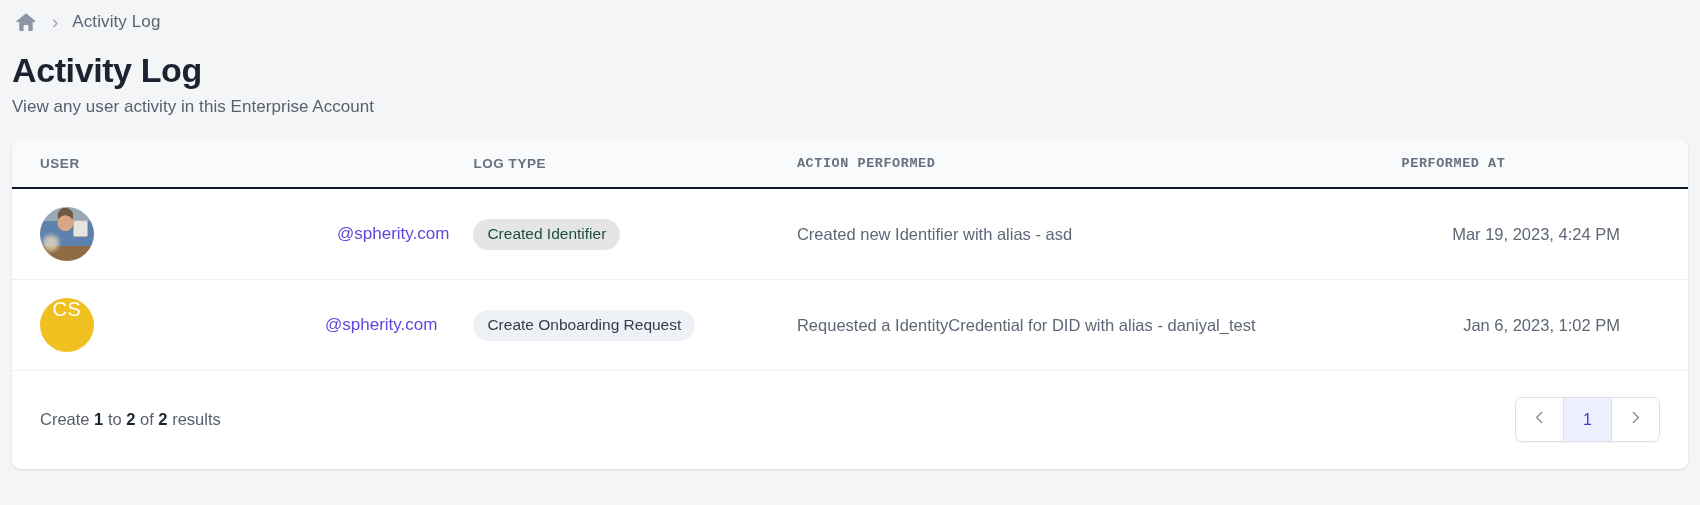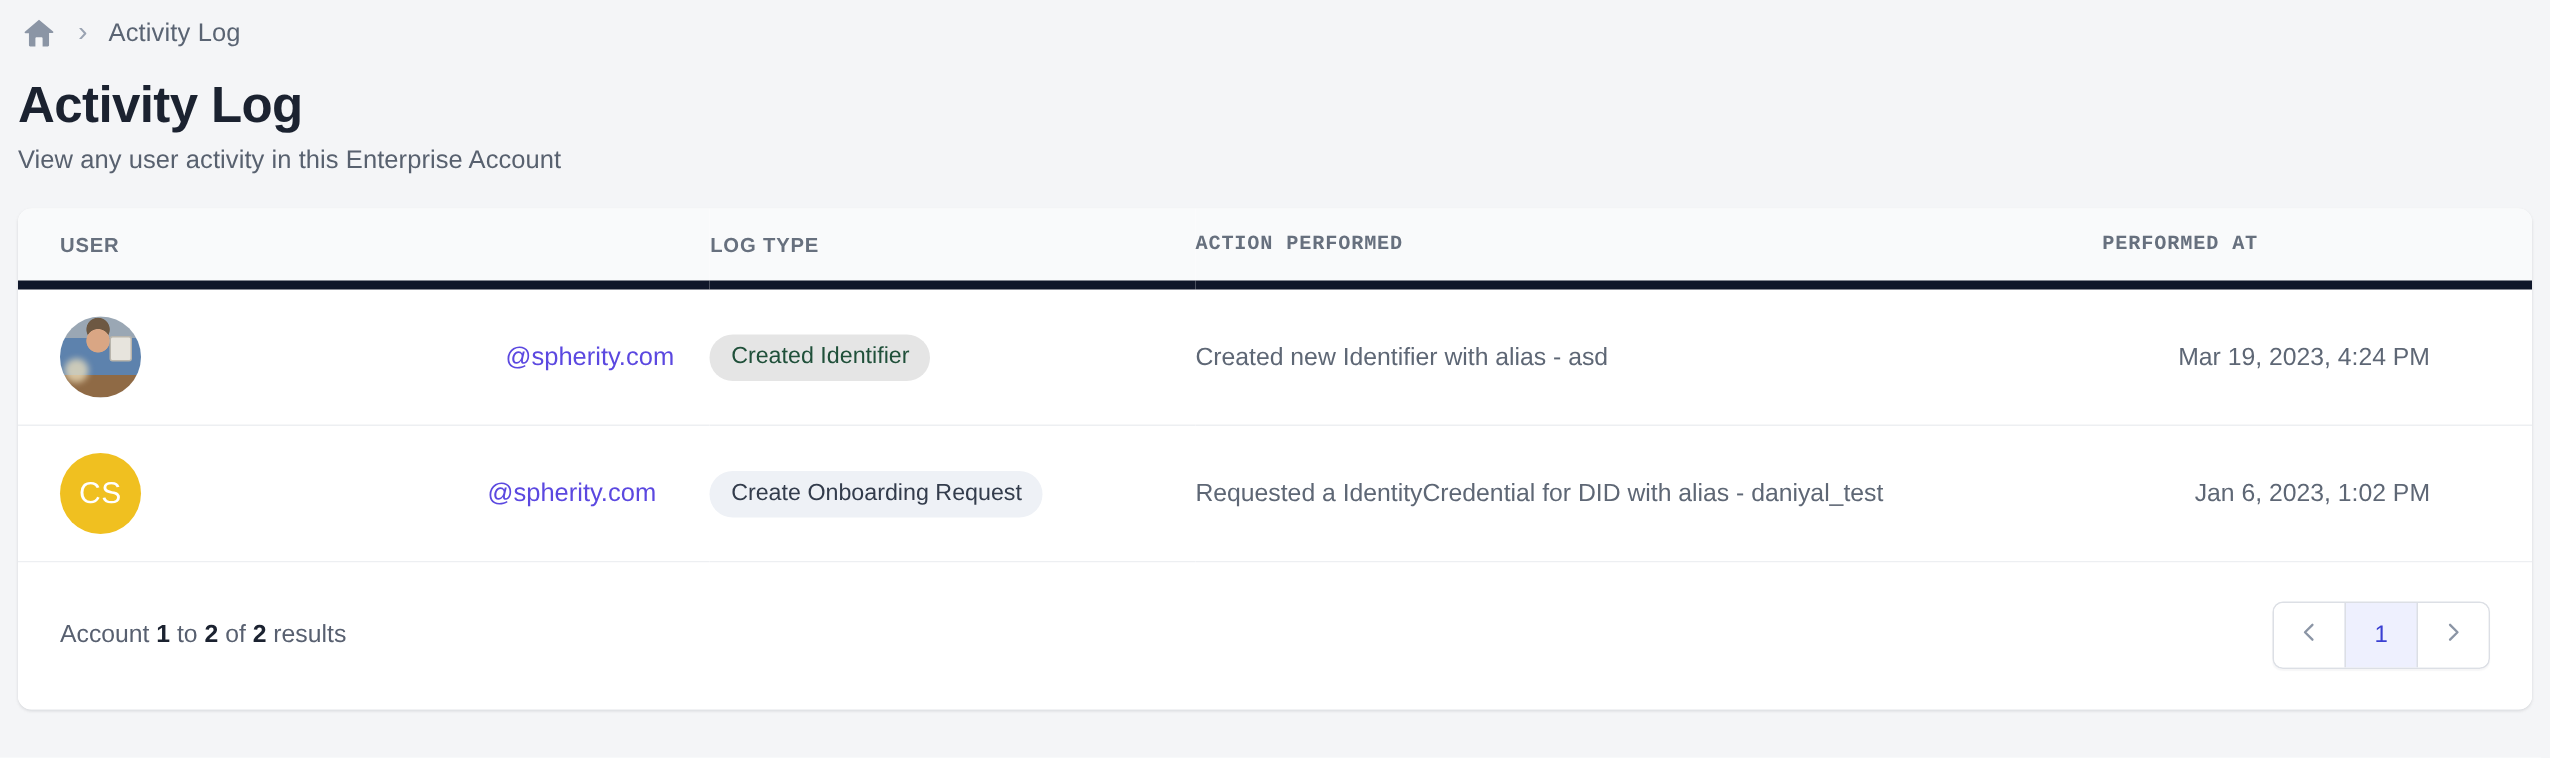--- a/index.html
+++ b/index.html
@@ -60,21 +60,21 @@
 
   thead tr { background: #f9fafb; }
   thead th {
     text-align: left;
     font-size: 13.5px;
     font-weight: 600;
     letter-spacing: .55px;
     color: #67707e;
     text-transform: uppercase;
     padding: 17px 0 16px 0;
-    border-bottom: 6px solid #0f172a;
+    border-bottom: 2px solid #0f172a;
   }
 
   .col-user   { width: 435px; padding-left: 28px !important; }
   .col-type   { width: 305px; }
   .col-action { width: 570px; font-family: Liberation Mono, monospace; }
   .col-time   { width: 270px; font-family: Liberation Mono, monospace; }
 
   tbody td {
     border-bottom: 1px solid #edeff2;
     vertical-align: middle;
@@ -85,21 +85,21 @@
 
   .cell-user { padding: 18px 0 18px 28px; }
   .user-wrap { display: flex; align-items: center; }
 
   .avatar {
     width: 54px; height: 54px;
     border-radius: 50%;
     flex: 0 0 54px;
     overflow: hidden;
     position: relative;
-    display: flex; align-items: center; justify-content: center;
+    display: flex; justify-content: center;
   }
   .avatar-initials {
     font-size: 20px;
     font-weight: 500;
     color: #ffffff;
     letter-spacing: .5px;
   }
   
   .avatar-photo {
     background:
@@ -250,21 +250,21 @@
           </td>
           <td class="cell-action">Requested a IdentityCredential for DID with alias - daniyal_test</td>
           <td class="cell-time">Jan 6, 2023, 1:02 PM</td>
         </tr>
 
       </tbody>
     </table>
 
     <div class="table-footer">
       <div class="showing">
-        <span>Account </span><b>1</b><span> to </span><b>2</b><span> of </span><b>2</b><span> results</span>
+        <span>Create </span><b>1</b><span> to </span><b>2</b><span> of </span><b>2</b><span> results</span>
       </div>
 
       <div class="pager">
         <div class="pager-btn">
           <span>
             <svg viewBox="0 0 24 24" fill="none" stroke="currentColor" stroke-width="2.2" stroke-linecap="round" stroke-linejoin="round" aria-hidden="true">
               <polyline points="15 5 8 12 15 19"></polyline>
             </svg>
           </span>
         </div>

